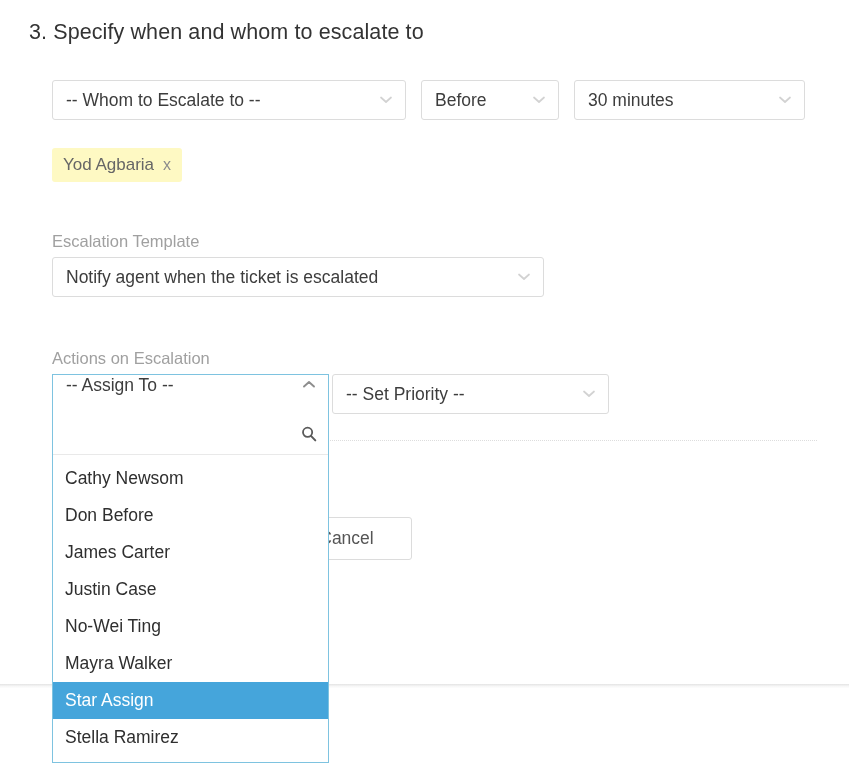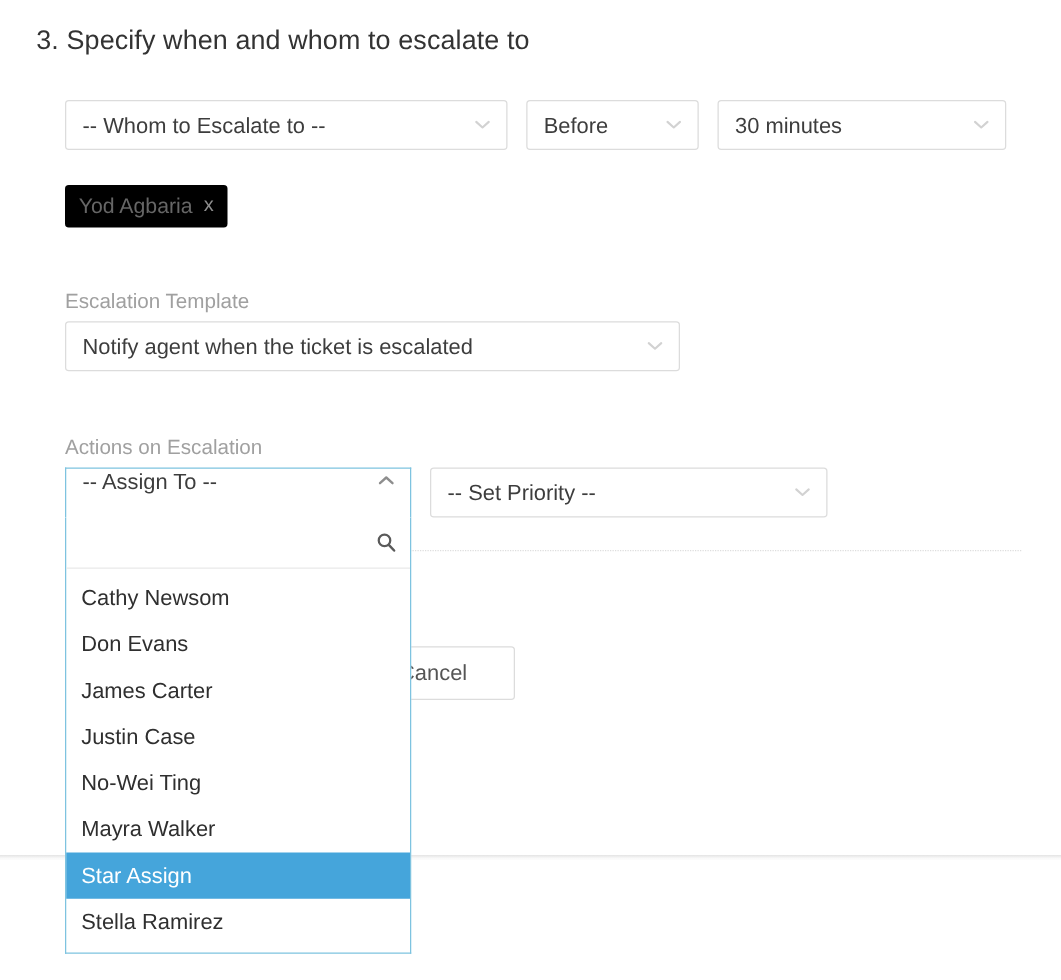--- a/index.html
+++ b/index.html
@@ -85,30 +85,30 @@
     height: 18px;
     margin-left: 8px;
     display: block;
   }
   .chev svg { display: block; }
 
   #sel-whom   { left: 52px;  top: 80px;  width: 354px; }
   #sel-before { left: 421px; top: 80px;  width: 138px; }
   #sel-time   { left: 574px; top: 80px;  width: 231px; }
   #sel-template { left: 52px; top: 257px; width: 492px; }
-  #sel-priority { left: 344px; top: 374px; width: 318px; }
+  #sel-priority { left: 332px; top: 374px; width: 277px; }
 
   
   .chip {
     position: absolute;
     left: 52px;
     top: 148px;
     height: 34px;
     box-sizing: border-box;
-    background: #000000;
+    background: #fef9c3;
     border-radius: 3px;
     display: flex;
     align-items: center;
     padding: 0 11px;
     font-size: 17px;
     color: #666666;
     white-space: nowrap;
     justify-content: flex-end;
   }
   .chip .chip-x {
@@ -316,21 +316,21 @@
           <input type="text" placeholder="" style="">
           <span class="search-icon">
             <svg viewBox="0 0 18 18" width="18" height="18">
               <circle cx="7.6" cy="7.3" r="4.6" fill="none" stroke="#5a5a5a" stroke-width="1.8"></circle>
               <line x1="11.2" y1="11.1" x2="15.3" y2="15.4" stroke="#5a5a5a" stroke-width="2" stroke-linecap="round"></line>
             </svg>
           </span>
         </div>
         <ul class="combo-list" id="assign-to-options">
             <li>Cathy Newsom</li>
-            <li>Don Evans</li>
+            <li>Don Before</li>
             <li>James Carter</li>
             <li>Justin Case</li>
             <li>No-Wei Ting</li>
             <li>Mayra Walker</li>
             <li class="selected">Star Assign</li>
             <li>Stella Ramirez</li>
           </ul>
       </div>
     </div>
 

